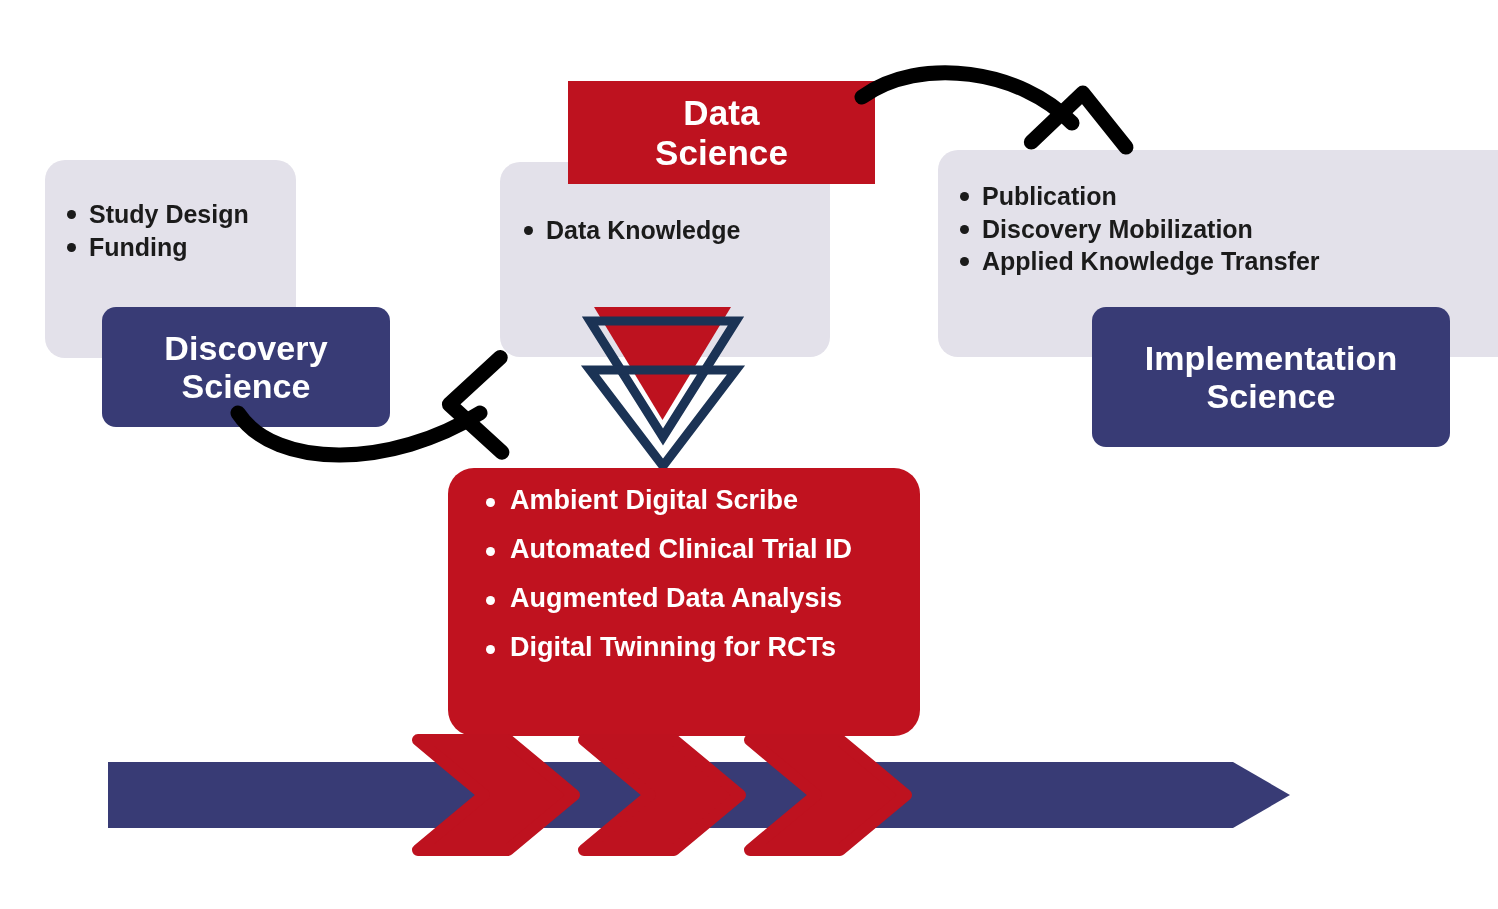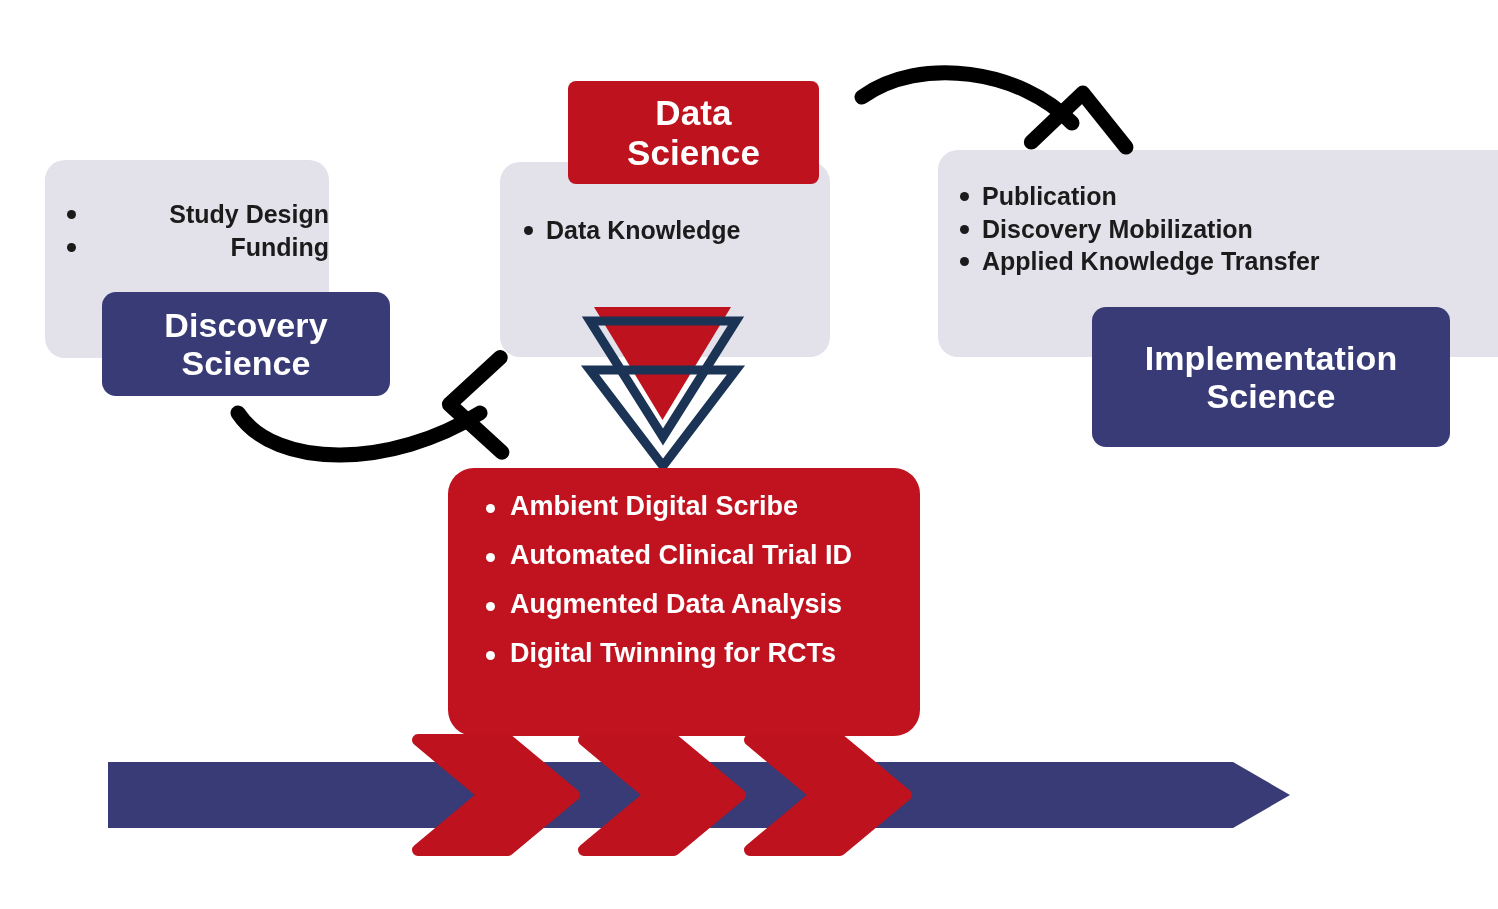--- a/index.html
+++ b/index.html
@@ -65,21 +65,21 @@
   .chip-red{background:#BE121F;}
 
   
   #ai-card{
     position:absolute;
     left:448px; top:468px;
     width:472px; height:268px;
     background:#C0121F;
     border-radius:26px;
     box-sizing:border-box;
-    padding:25px 0 0 0;
+    padding:19px 0 0 0;
   }
   #ai-card ul{
     list-style:none;
     margin:0;
     padding:0 0 0 20px;
   }
   #ai-card li{
     position:relative;
     color:#ffffff;
     font-weight:bold;
@@ -106,38 +106,38 @@
     left:0;top:0;
     width:1498px;height:909px;
     pointer-events:none;
   }
 </style>
 </head>
 <body>
 
 <div id="stage">
 
-  <div class="panel" id="panel-discovery" style="left:45px; top:160px; width:284px; height:198px; padding:38px 0 0 14px; font-size:25px;text-align:right;">
+  <div class="panel" id="panel-discovery" style="left:45px; top:160px; width:251px; height:198px; padding:38px 0 0 14px; font-size:25px;">
     <ul>
       <li>Study Design</li>
       <li>Funding</li>
     </ul>
   </div>
 
-  <div class="chip chip-navy" id="chip-discovery" style="left:102px; top:292px; width:288px; height:104px; font-size:34px;">
+  <div class="chip chip-navy" id="chip-discovery" style="left:102px; top:307px; width:288px; height:120px; font-size:34px;">
     <span><span>Discovery</span><br><span>Science</span></span>
   </div>
 
   <div class="panel" id="panel-data-science" style="left:500px; top:162px; width:330px; height:195px; padding:52px 0 0 16px; font-size:25px;">
     <ul>
       <li>Data Knowledge</li>
     </ul>
   </div>
 
-  <div class="chip chip-red" id="chip-data-science" style="left:568px; top:81px; width:251px; height:103px; font-size:35px; border-radius:8px;">
+  <div class="chip chip-red" id="chip-data-science" style="left:568px; top:81px; width:307px; height:103px; font-size:35px; border-radius:0;">
     <span><span>Data</span><br><span>Science</span></span>
   </div>
 
   <div class="panel" id="panel-implementation" style="left:938px; top:150px; width:582px; height:207px; padding:30px 0 0 14px; font-size:25px;">
     <ul>
       <li>Publication</li>
       <li>Discovery Mobilization</li>
       <li>Applied Knowledge Transfer</li>
     </ul>
   </div>

